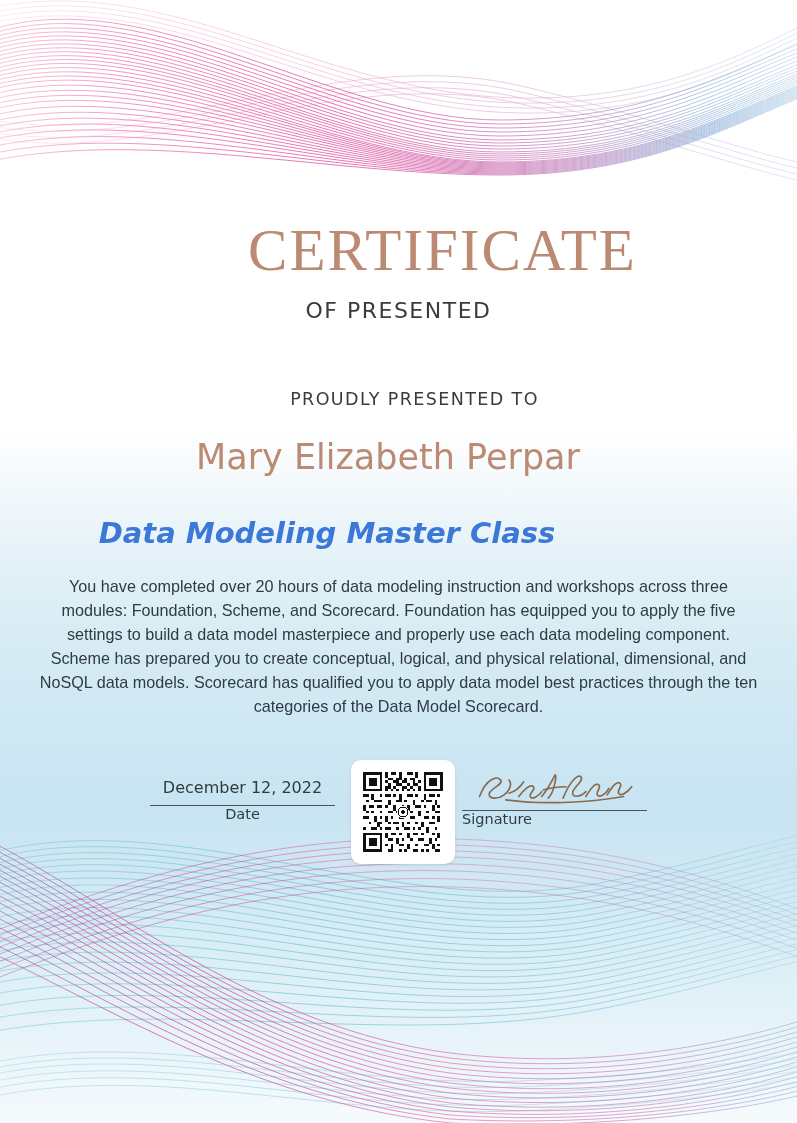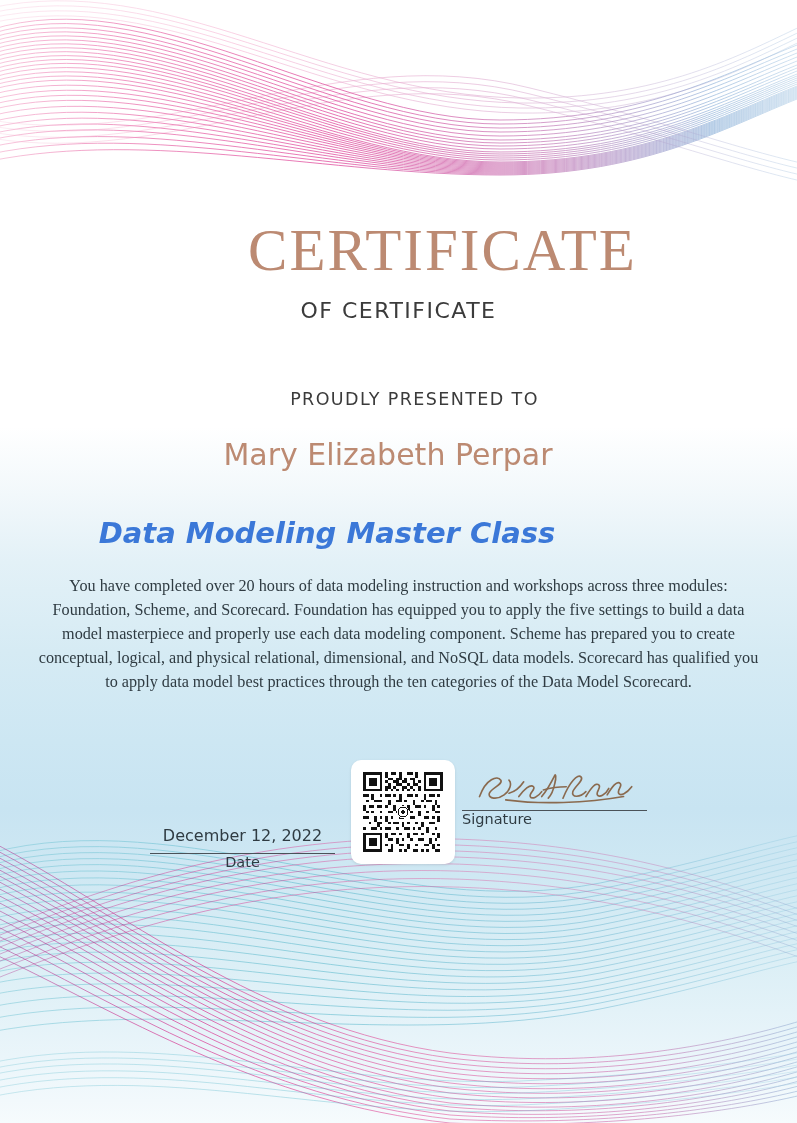--- a/index.html
+++ b/index.html
@@ -81,41 +81,41 @@
     letter-spacing: 1.4px;
     color: #3b3b3b;
     padding-left: 16px;
   }
   .recipient {
     position: absolute;
     top: 437px;
     left: 0;
     width: 776px;
     font-family: "DejaVu Sans", sans-serif;
-    font-size: 30px;
+    font-size: 35px;
     color: #bc8a72;
     font-weight: 400;
   }
   .course {
     position: absolute;
     top: 516px;
     left: 0;
     width: 654px;
     font-family: "DejaVu Sans", sans-serif;
     font-size: 29px;
     font-style: italic;
     font-weight: bold;
     color: #3b78d8;
   }
   .body-text {
     position: absolute;
     top: 574px;
     left: 38px;
     width: 721px;
-    font-family: Liberation Serif, serif;
+    font-family: Liberation Sans, sans-serif;
     font-size: 16.2px;
     line-height: 24px;
     color: #2f3b42;
   }
 
   
   .footer {
     position: absolute;
     top: 778px;
     left: 0;
@@ -127,21 +127,20 @@
     left: 150px;
     top: 0;
     width: 185px;
     text-align: center;
   }
   .date-value {
     font-family: "DejaVu Sans", sans-serif;
     font-size: 16px;
     color: #2f3b42;
     padding-bottom: 8px;
-    margin-top: 48px;
   }
   .rule {
     height: 1px;
     background: #4a5258;
     width: 100%;
   }
   .foot-label {
     font-family: "DejaVu Sans", sans-serif;
     font-size: 14.5px;
     color: #2f3b42;
@@ -318,21 +317,21 @@
       <path d="M-10,269 C160,234 330,293 520,286 C660,280 750,266 810,256"></path>
       <path d="M-10,276 C160,241 330,299 520,292 C660,286 750,272 810,262"></path>
       <path d="M-10,284 C160,249 330,305 520,298 C660,292 750,278 810,268"></path>
     </g>
   </svg>
 
   <div class="content">
 
     <div class="title">CERTIFICATE</div>
 
-    <div class="subtitle">OF CERTIFICATE</div>
+    <div class="subtitle">OF PRESENTED</div>
 
     <div class="presented-to">PROUDLY PRESENTED TO</div>
 
     <div class="recipient">Mary Elizabeth Perpar</div>
 
     <div class="course">Data Modeling Master Class</div>
 
     <div class="body-text">You have completed over 20 hours of data modeling instruction and workshops across three modules: Foundation, Scheme, and Scorecard. Foundation has equipped you to apply the five settings to build a data model masterpiece and properly use each data modeling component. Scheme has prepared you to create conceptual, logical, and physical relational, dimensional, and NoSQL data models. Scorecard has qualified you to apply data model best practices through the ten categories of the Data Model Scorecard.</div>
 
     <div class="footer">

